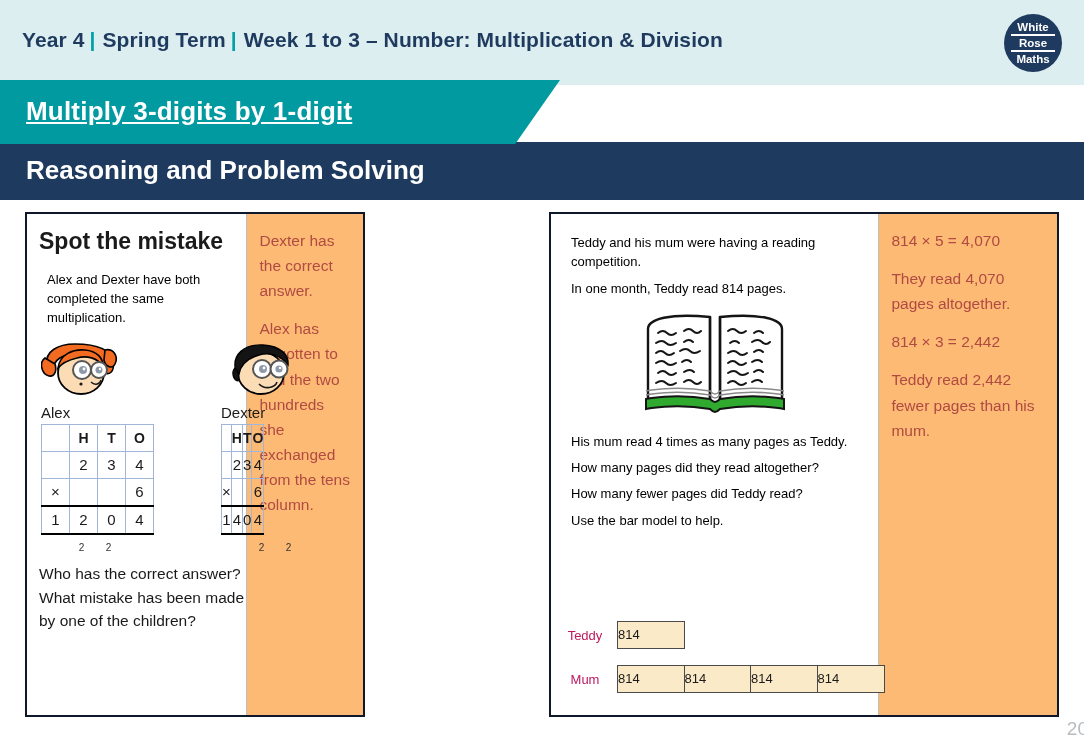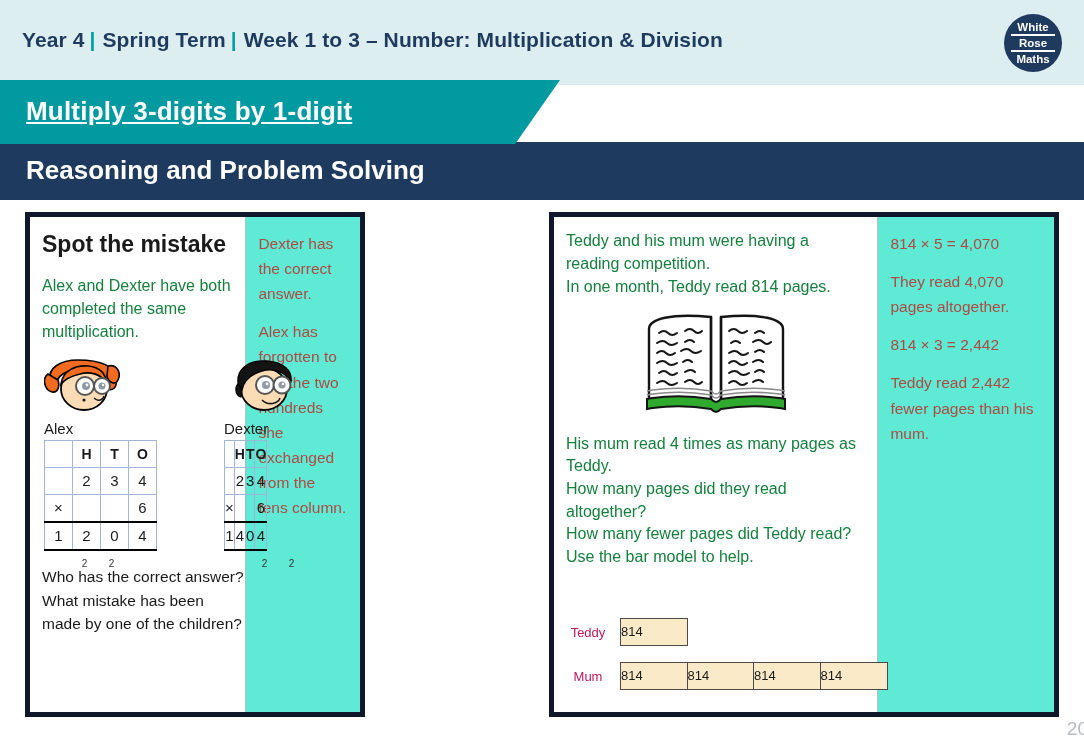--- a/index.html
+++ b/index.html
@@ -106,61 +106,61 @@
     position: absolute;
     left: 0; top: 212px;
     width: 1084px;
     height: 505px;
   }
   .qa-group {
     position: absolute;
     top: 0;
     height: 505px;
     display: flex;
-    border: 5px solid #0f172a;
+    border: 2px solid #0f172a;
     box-sizing: border-box;
     background: #ffffff;
   }
   .qa-left { left: 25px; width: 340px; }
   .qa-right { left: 549px; width: 510px; }
 
   .q-col {
     box-sizing: border-box;
     padding: 12px 12px 10px 12px;
     background: #ffffff;
     position: relative;
   }
   .a-col {
     box-sizing: border-box;
     padding: 14px 12px 0 12px;
-    background: #5eead4;
+    background: #fdba74;
     border-left: 1px solid #b9bdc0;
     color: #b04a42;
     font-size: 15.5px;
     line-height: 1.62;
   }
   .qa-left .q-col { width: 338px; }
   .qa-left .a-col { width: 172px; }
   .qa-right .q-col { width: 346px; }
   .qa-right .a-col { width: 188px; }
 
   .a-col p { margin: 0 0 13px 0; }
   .a-col p:last-child { margin-bottom: 0; }
 
   .q-title {
     font-size: 23px;
     font-weight: 700;
     color: #1a1a1a;
     margin: 2px 0 16px 0;
   }
   .q-text {
-    font-size: 16px;
-    color: #15803d;
+    font-size: 13px;
+    color: #000000;
     line-height: 1.45;
-    margin: 0;
+    margin: 8px;
   }
   .q-text.tight { line-height: 1.42; }
 
   
   .chars {
     position: relative;
     height: 78px;
     margin-top: 14px;
   }
   .char { position: absolute; top: 0; }

